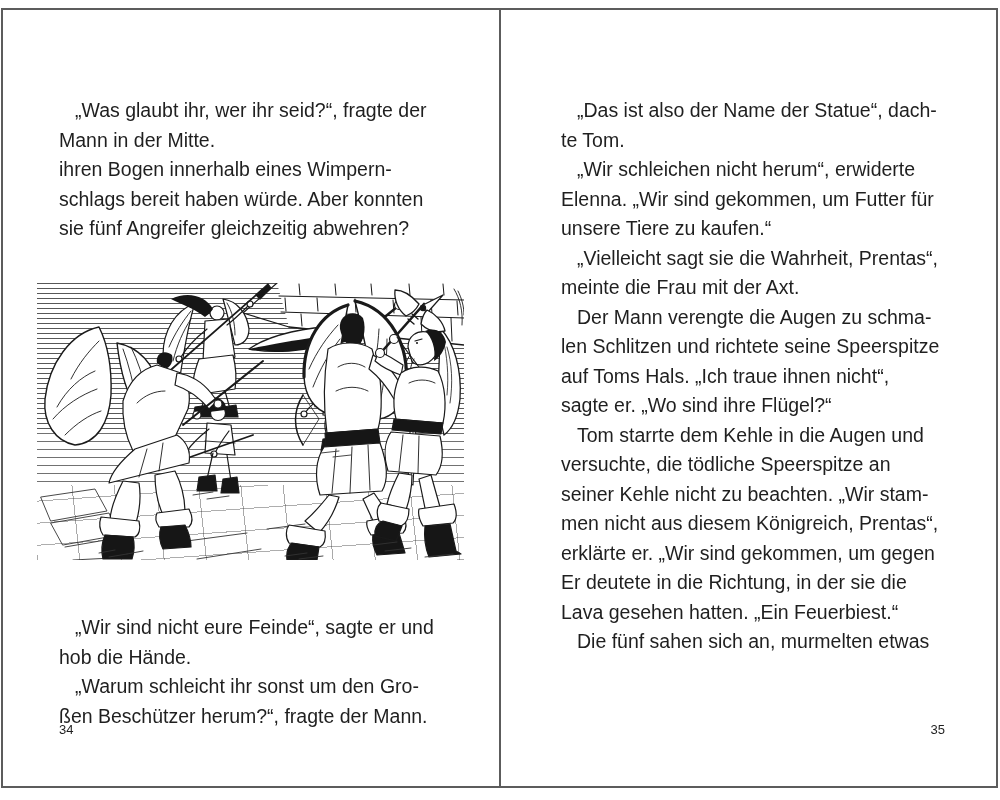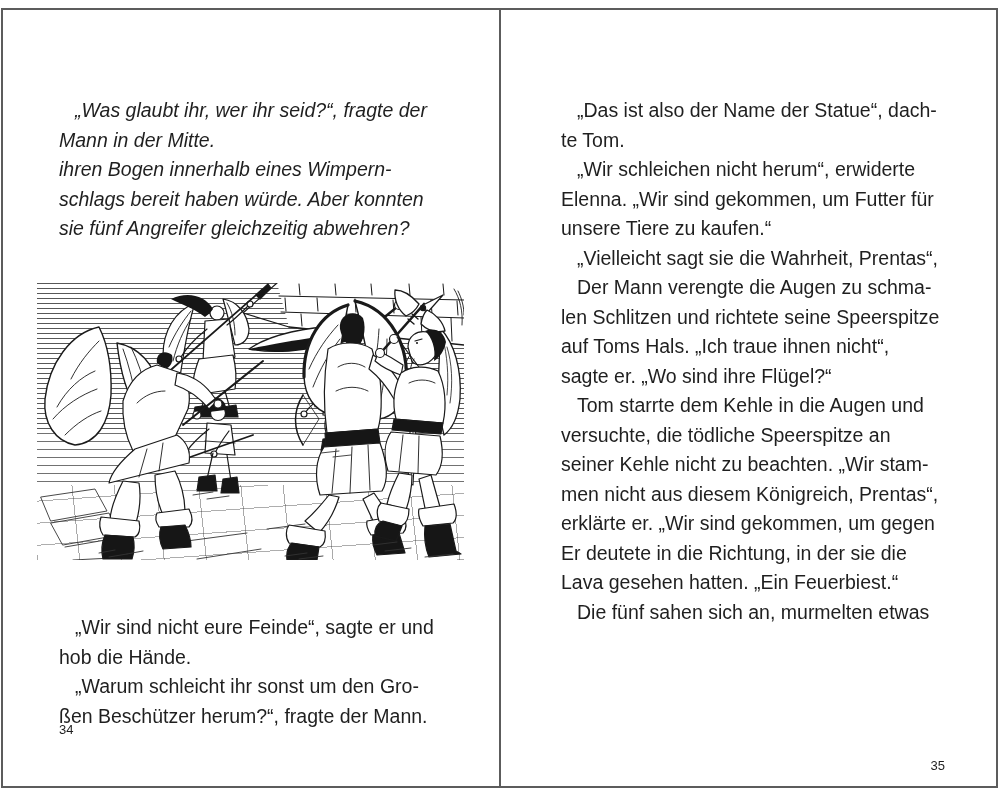--- a/index.html
+++ b/index.html
@@ -6,41 +6,41 @@
   body{width:1000px;height:800px;position:relative;overflow:hidden;
        font-family:"Liberation Sans",sans-serif;color:var(--text,#1f1f1f);}
   .frame{position:absolute;left:1px;top:8px;width:997px;height:780px;
          box-sizing:border-box;border:2px solid var(--frame,#5c5c5c);}
   .gutter{position:absolute;left:499px;top:8px;width:2px;height:780px;
           background:var(--frame,#5c5c5c);}
   .textblock{position:absolute;font-size:19.5px;}
   .line{height:29.5px;line-height:29.5px;white-space:nowrap;}
   .line.indent{padding-left:16px;}
   .pagenum{position:absolute;font-size:13px;height:29.5px;line-height:29.5px;}
-  .pagenum.right{width:384px;text-align:right;margin-top:36px;}
+  .pagenum.right{width:384px;text-align:right;}
 
   .illu{position:absolute;left:37px;top:283px;width:427px;height:277px;}
   .illu>div,.illu>svg{position:absolute;}
   .hatch1{left:0;top:0;width:427px;height:150px;
     background:repeating-linear-gradient(to bottom,rgba(40,40,40,.78) 0 1px,transparent 1px 5px);}
   .hatch2{left:0;top:150px;width:427px;height:52px;
     background:repeating-linear-gradient(to bottom,rgba(40,40,40,.66) 0 1px,transparent 1px 8px);}
   .floor{left:0;top:202px;width:427px;height:75px;
     background:
       repeating-linear-gradient(84deg,rgba(40,40,40,.4) 0 1px,transparent 1px 42px),
       repeating-linear-gradient(-4deg,rgba(40,40,40,.38) 0 1px,transparent 1px 22px);}
   svg.art{left:0;top:0;width:427px;height:277px;}
 </style>
 </head>
 <body>
 
 <div class="frame"></div>
 <div class="gutter"></div>
 
-<div class="textblock" style="left:59px;top:96px;width:395px;font-style:italic;">
+<div class="textblock" style="left:59px;top:96px;width:395px;">
 
 <div class="line indent">„Was glaubt ihr, wer ihr seid?“, fragte der</div>
     <div class="line">Mann in der Mitte.</div>
     <div class="line">ihren Bogen innerhalb eines Wimpern-</div>
     <div class="line">schlags bereit haben würde. Aber konnten</div>
     <div class="line">sie fünf Angreifer gleichzeitig abwehren?</div>
   </div>
 
 <div class="illu" role="img" aria-label="Fünf geflügelte Krieger mit Speeren und Axt umringen Tom und Elenna auf Tempelstufen">
   <div class="hatch1"></div>
@@ -226,20 +226,21 @@
 <div class="pagenum" style="left:59px;top:715px;">34</div>
 
 <div class="textblock" style="left:561px;top:96px;width:384px;">
 
 <div class="line indent">„Das ist also der Name der Statue“, dach-</div>
     <div class="line">te Tom.</div>
     <div class="line indent">„Wir schleichen nicht herum“, erwiderte</div>
     <div class="line">Elenna. „Wir sind gekommen, um Futter für</div>
     <div class="line">unsere Tiere zu kaufen.“</div>
     <div class="line indent">„Vielleicht sagt sie die Wahrheit, Prentas“,</div>
+    <div class="line">meinte die Frau mit der Axt.</div>
     <div class="line indent">Der Mann verengte die Augen zu schma-</div>
     <div class="line">len Schlitzen und richtete seine Speerspitze</div>
     <div class="line">auf Toms Hals. „Ich traue ihnen nicht“,</div>
     <div class="line">sagte er. „Wo sind ihre Flügel?“</div>
     <div class="line indent">Tom starrte dem Kehle in die Augen und</div>
     <div class="line">versuchte, die tödliche Speerspitze an</div>
     <div class="line">seiner Kehle nicht zu beachten. „Wir stam-</div>
     <div class="line">men nicht aus diesem Königreich, Prentas“,</div>
     <div class="line">erklärte er. „Wir sind gekommen, um gegen</div>
     <div class="line">Er deutete in die Richtung, in der sie die</div>

